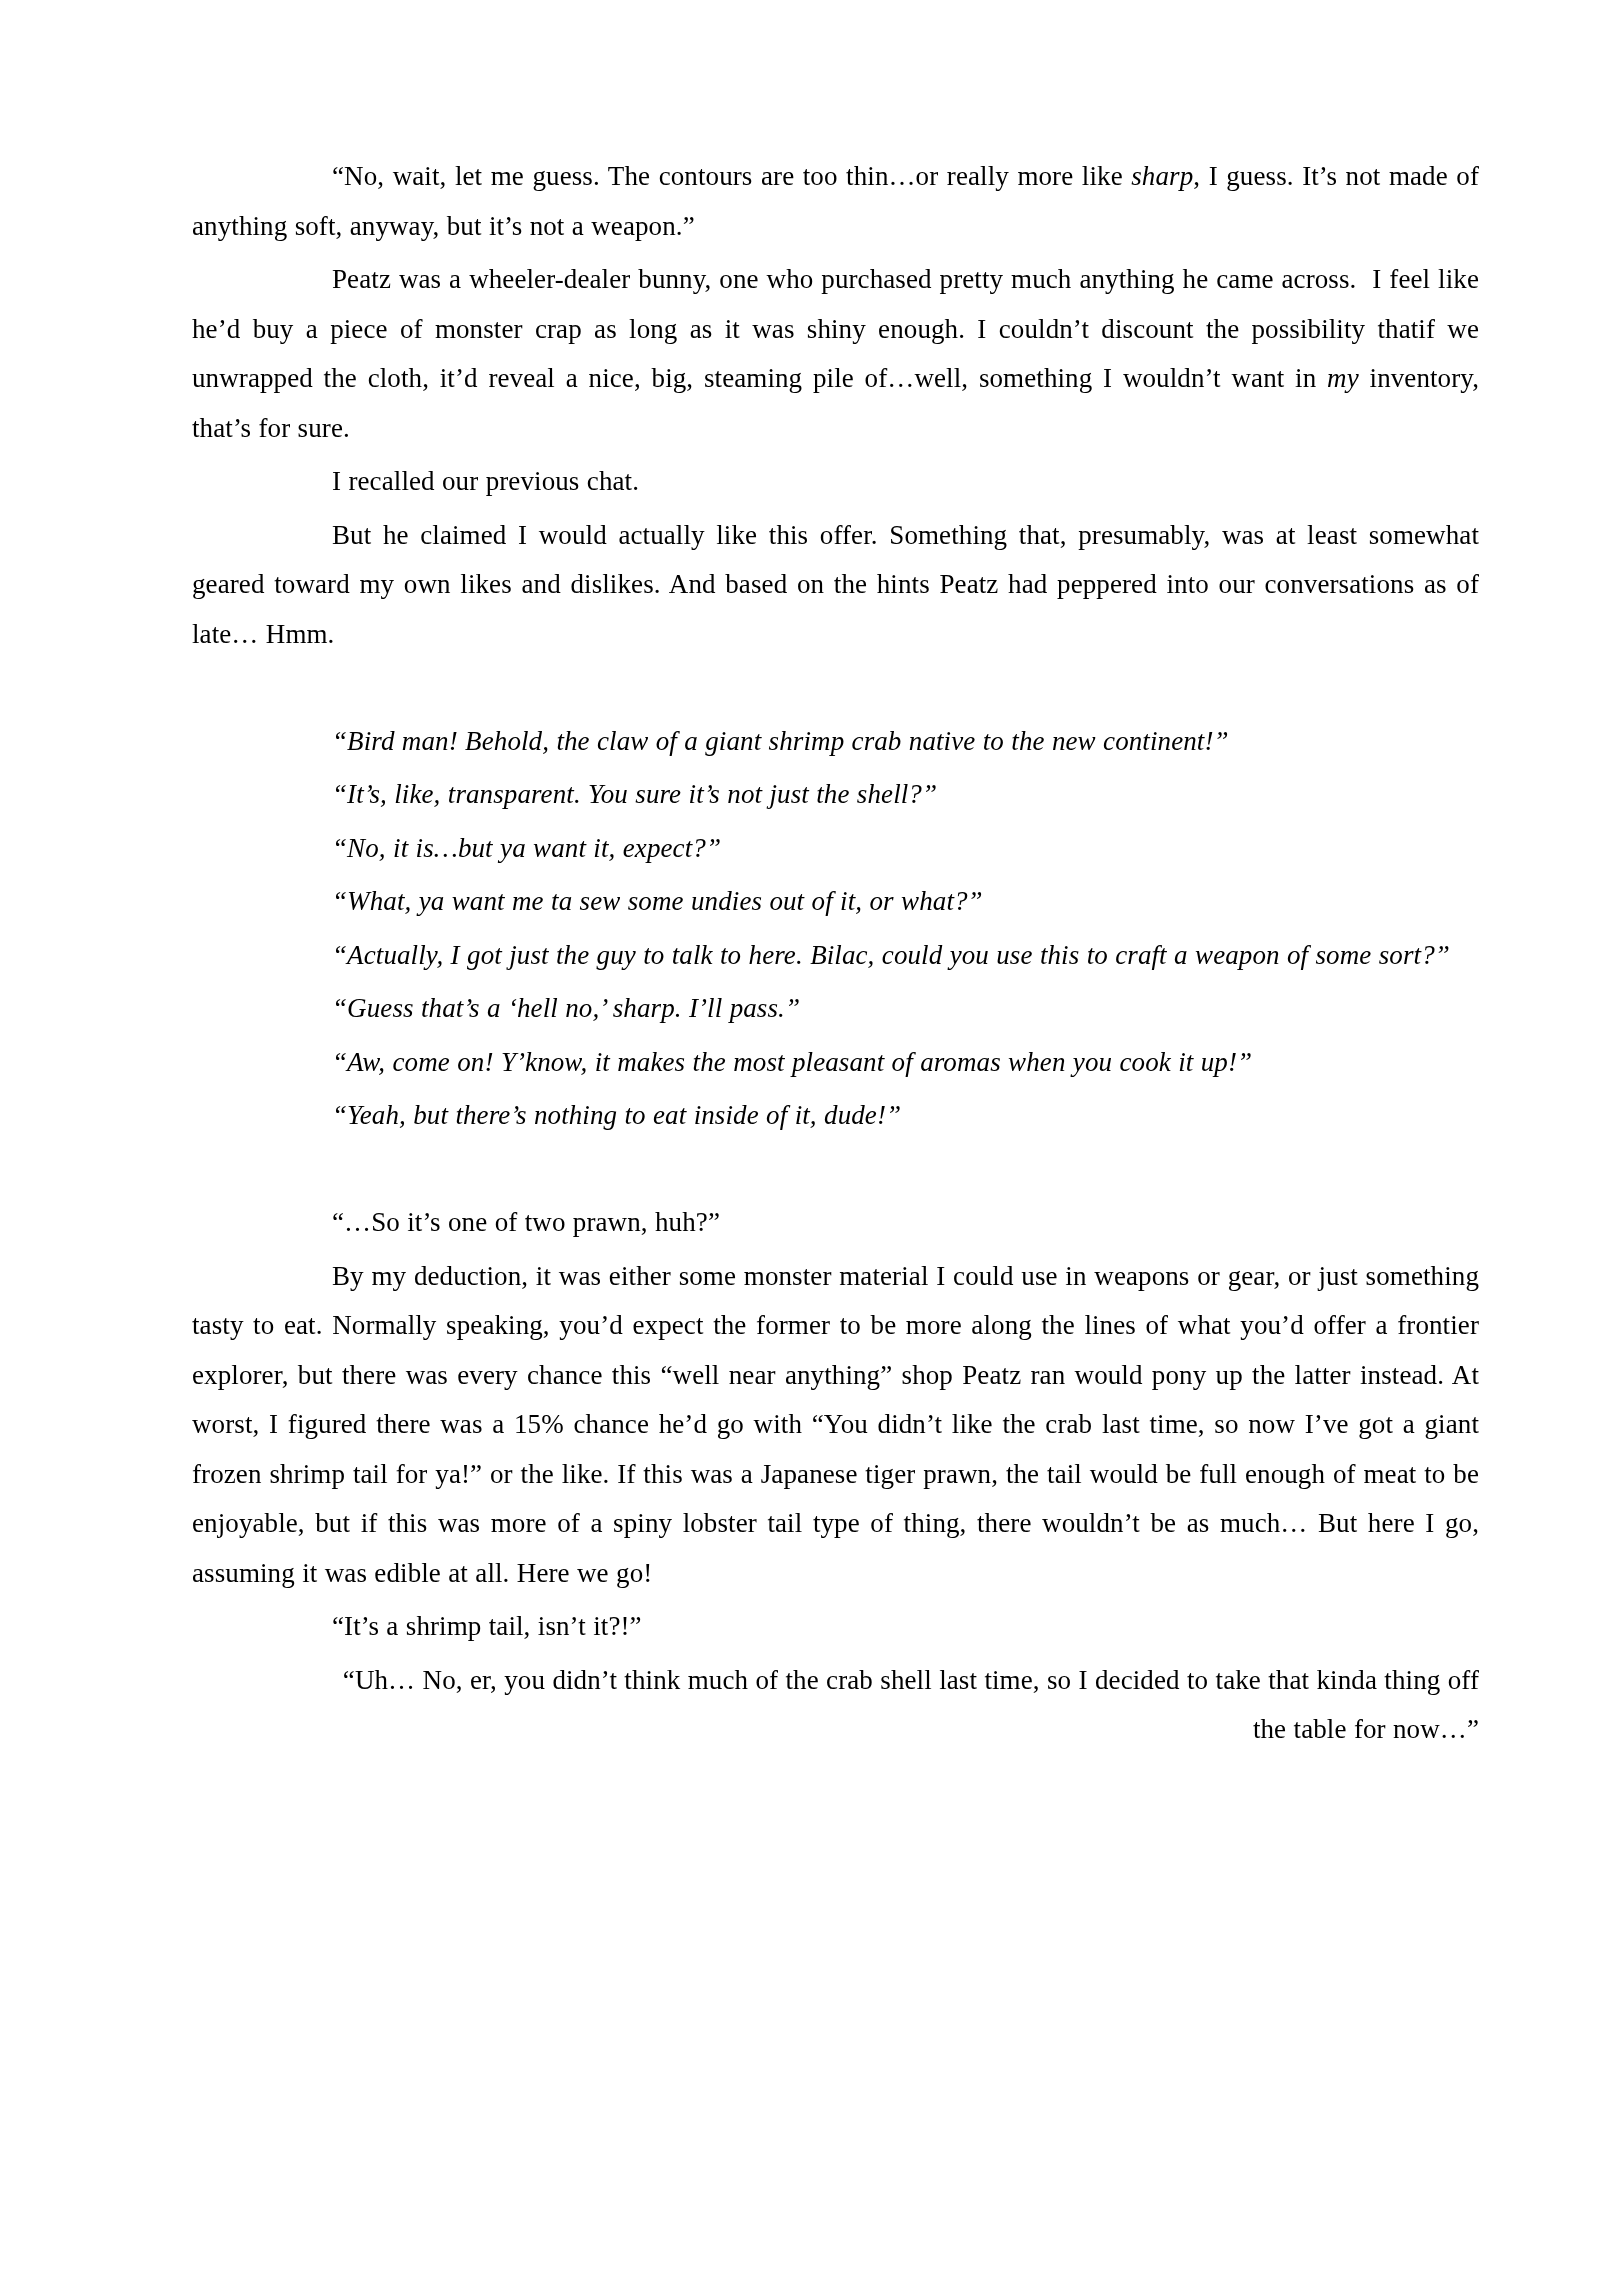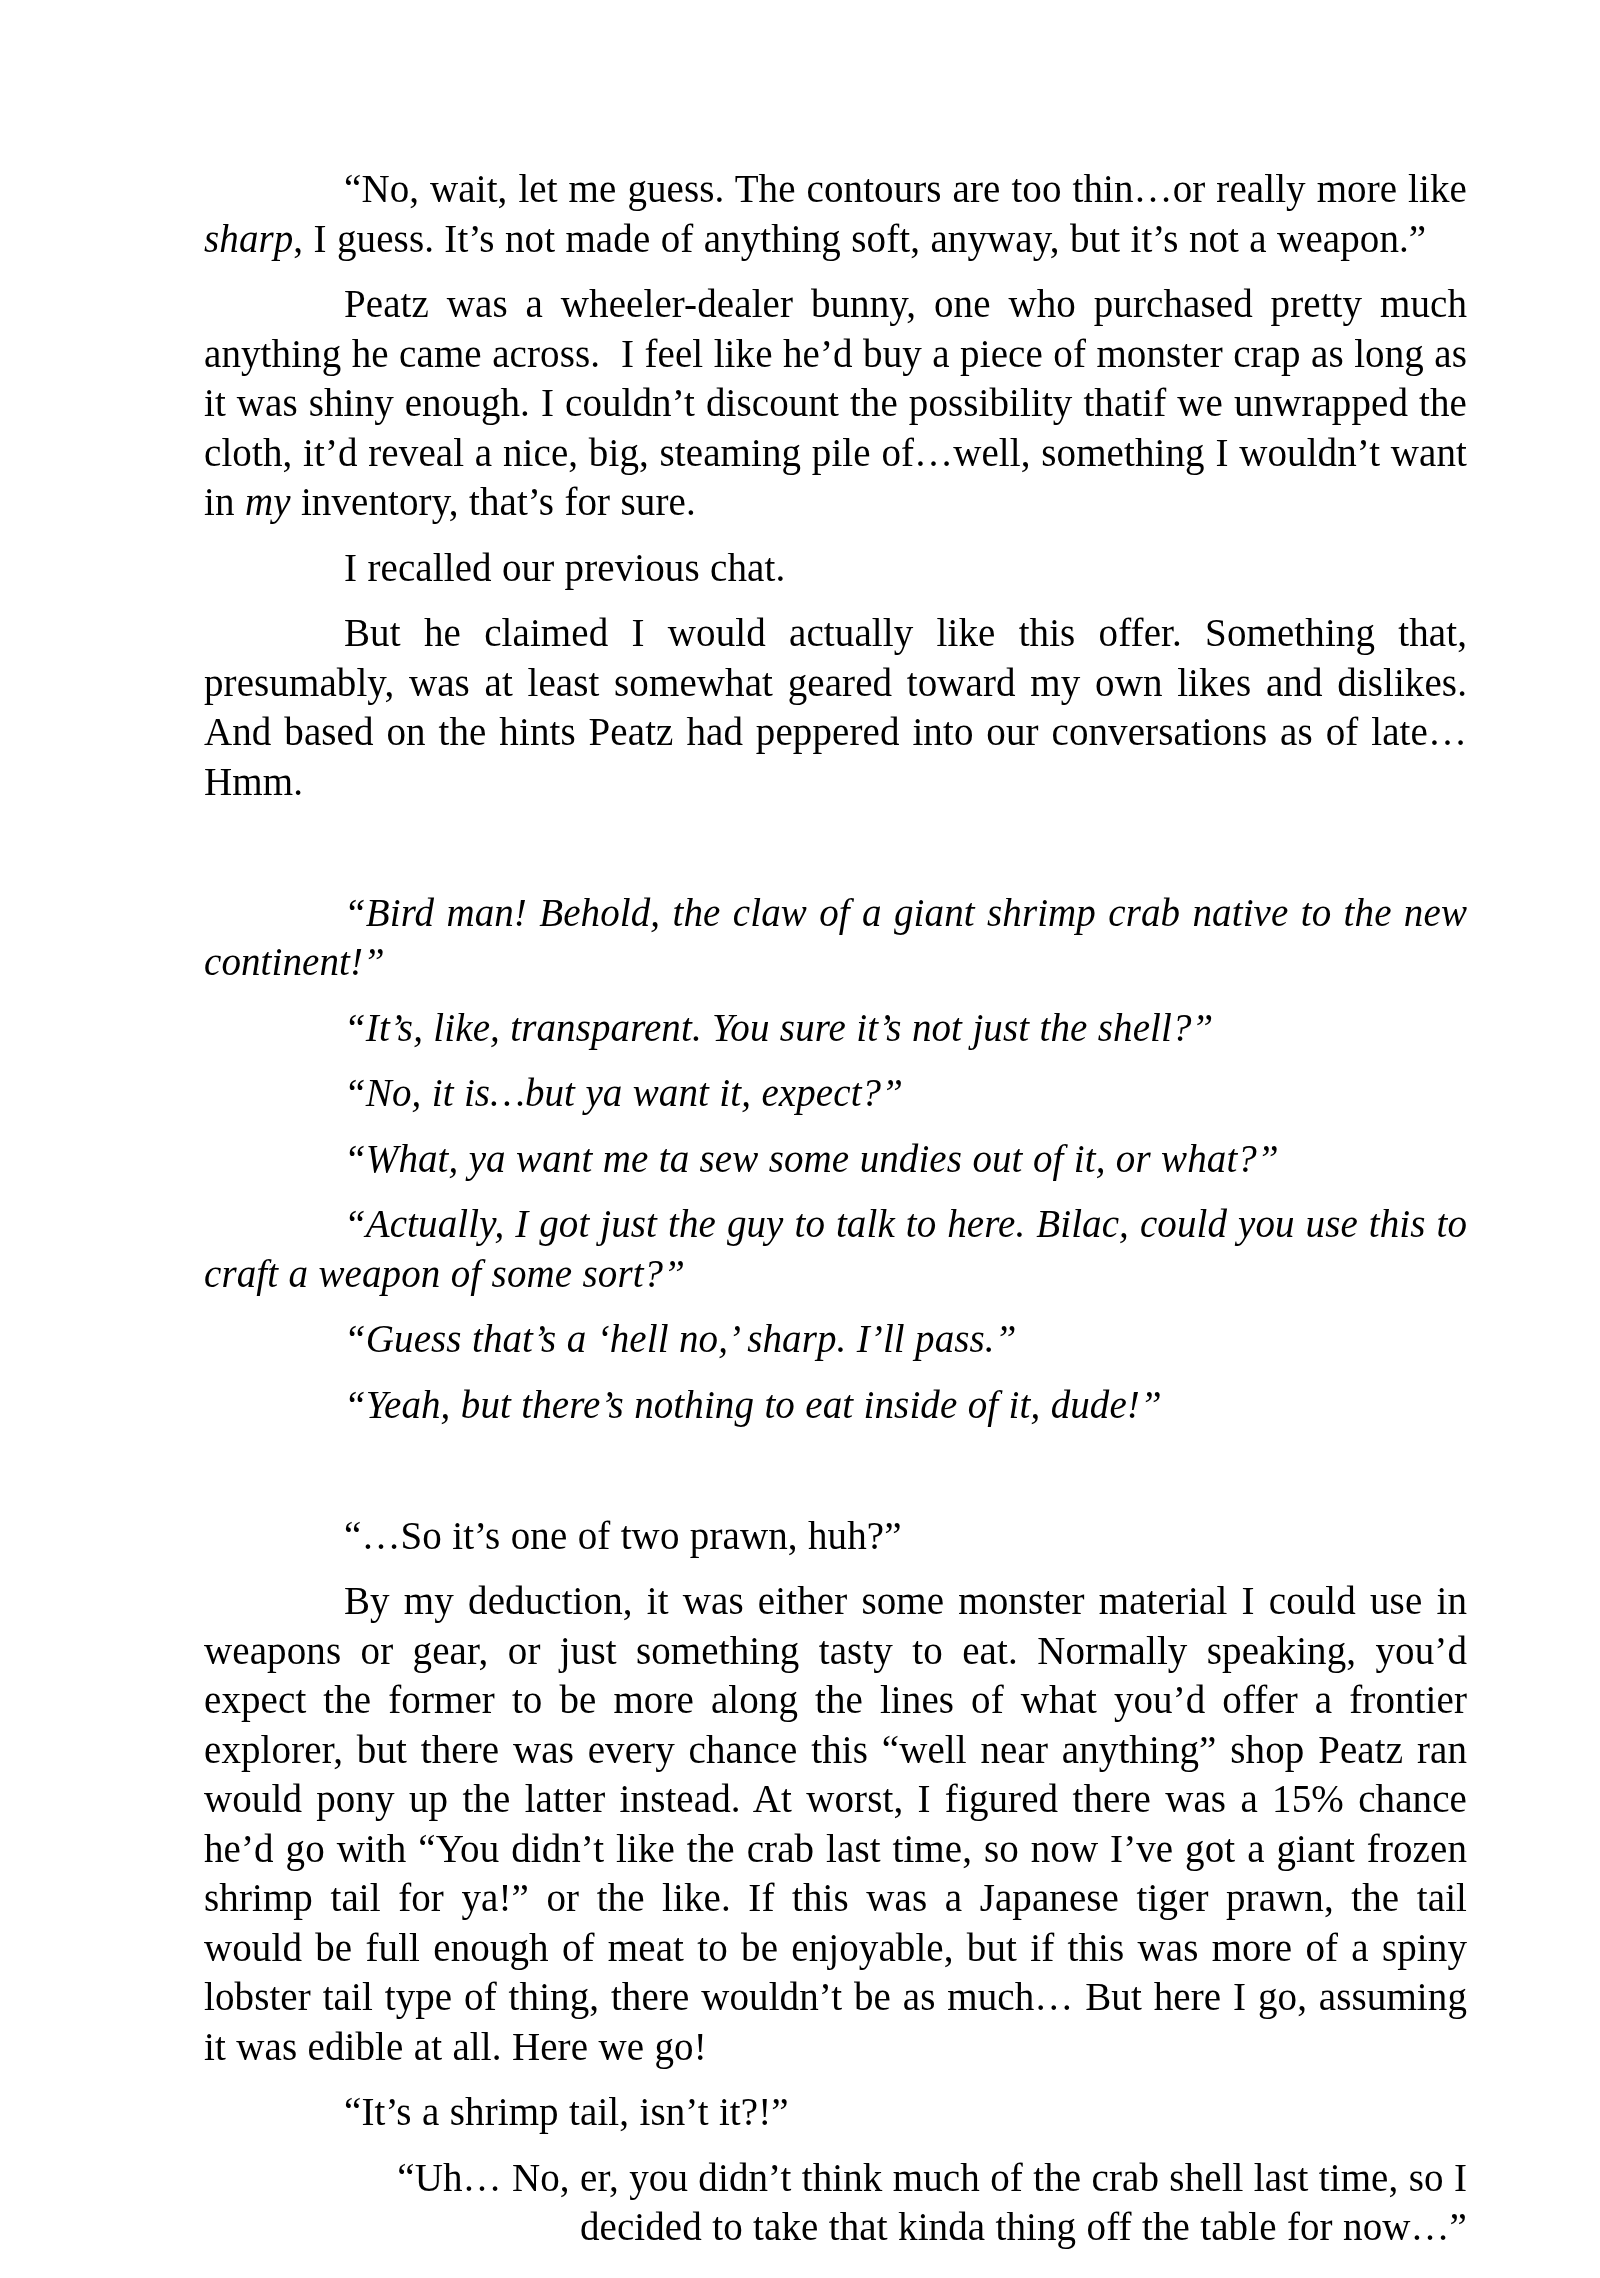--- a/index.html
+++ b/index.html
@@ -19,22 +19,22 @@
     background: #ffffff;
     overflow: hidden;
   }
   #text-column {
     position: absolute;
     left: 188px;
     top: 148px;
     width: 1295px;
   }
   p.para {
-    margin: 16px;
-    font-size: 39px;
+    margin: 4px;
+    font-size: 27px;
     line-height: 49.5px;
     text-align: justify;
     text-indent: 140px;
     letter-spacing: 0.1px;
     word-spacing: 0.5px;
     -webkit-font-smoothing: antialiased;
   }
   p.para.italic {
     font-style: italic;
   }
@@ -69,20 +69,21 @@
     <p class="para italic">“It’s, like, transparent. You sure it’s not just the shell?”</p>
 
     <p class="para italic">“No, it is…but ya want it, expect?”</p>
 
     <p class="para italic">“What, ya want me ta sew some undies out of it, or what?”</p>
 
     <p class="para italic">“Actually, I got just the guy to talk to here. Bilac, could you use this to craft a weapon of some sort?”</p>
 
     <p class="para italic">“Guess that’s a ‘hell no,’ sharp. I’ll pass.”</p>
 
+    <p class="para italic">“Aw, come on! Y’know, it makes the most pleasant of aromas when you cook it up!”</p>
 
     <p class="para italic">“Yeah, but there’s nothing to eat inside of it, dude!”</p>
 
     <div class="blank-line"></div>
 
     <p class="para">“…So it’s one of two prawn, huh?”</p>
 
     <p class="para">By my deduction, it was either some monster material I could use in weapons or gear, or just something tasty to eat. Normally speaking, you’d expect the former to be more along the lines of what you’d offer a frontier explorer, but there was every chance this “well near anything” shop Peatz ran would pony up the latter instead. At worst, I figured there was a 15% chance he’d go with “You didn’t like the crab last time, so now I’ve got a giant frozen shrimp tail for ya!” or the like. If this was a Japanese tiger prawn, the tail would be full enough of meat to be enjoyable, but if this was more of a spiny lobster tail type of thing, there wouldn’t be as much… But here I go, assuming it was edible at all. Here we go!</p>
 
     <p class="para">“It’s a shrimp tail, isn’t it?!”</p>

